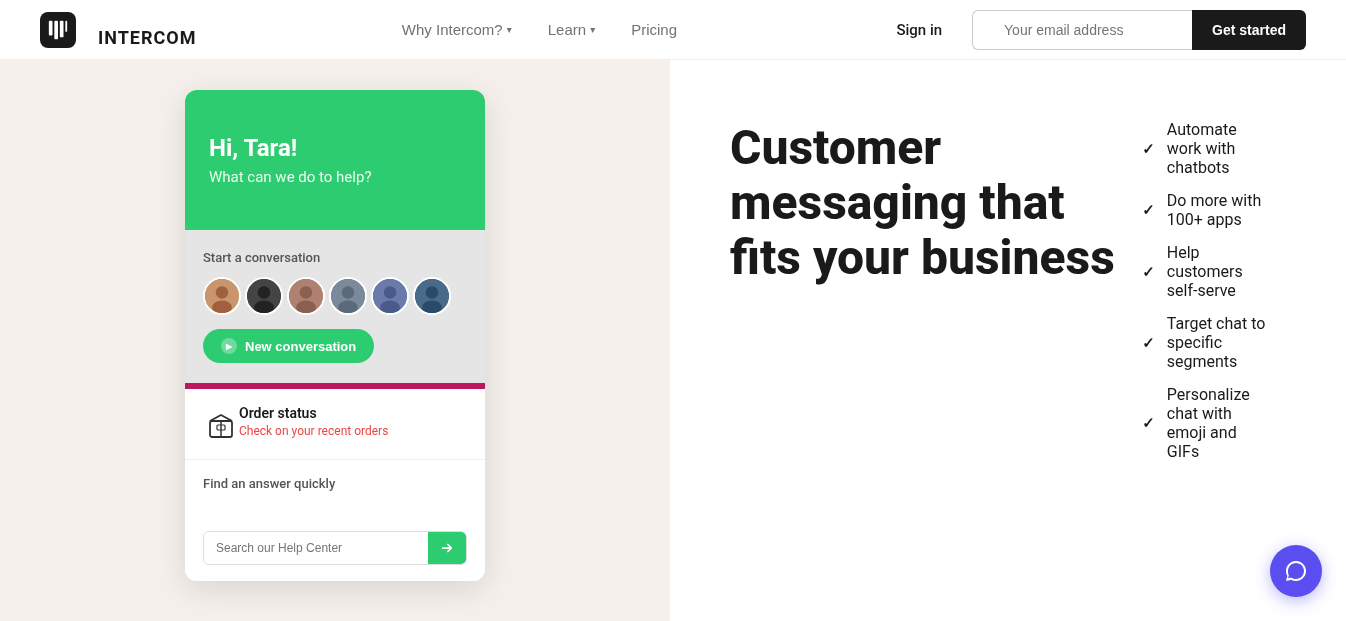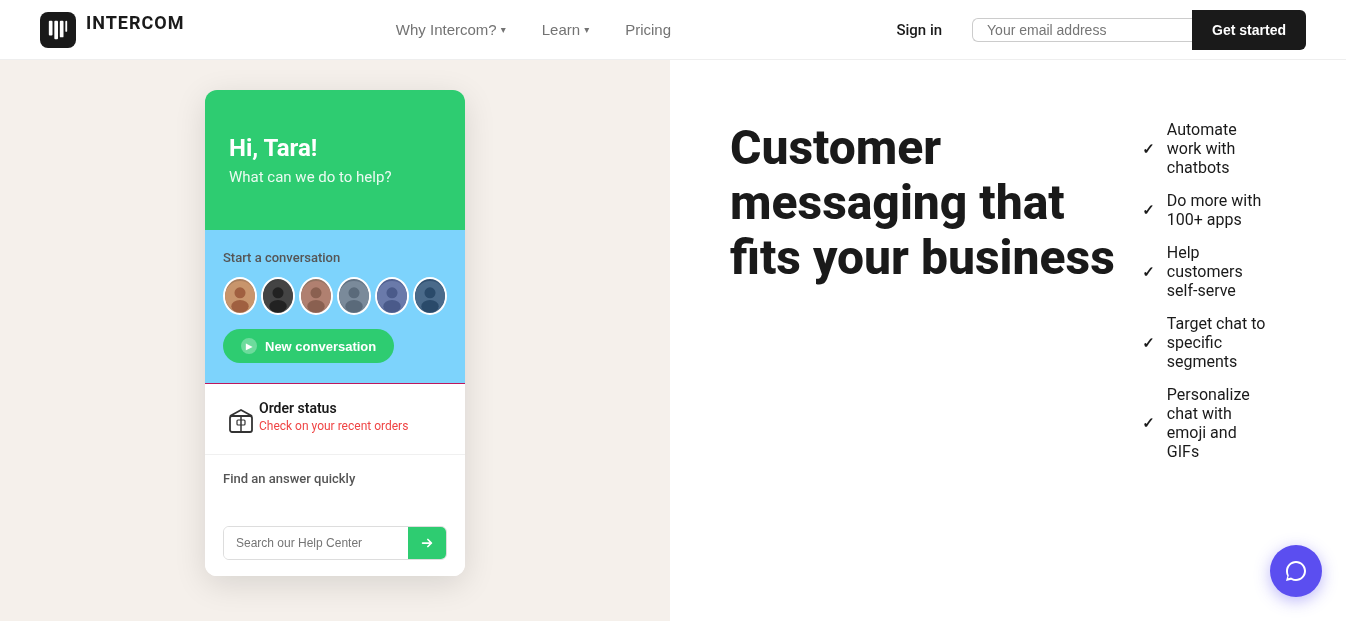--- a/index.html
+++ b/index.html
@@ -4,79 +4,79 @@
   <style>
     * { box-sizing: border-box; margin: 0; padding: 0; }
     body { font-family: -apple-system, BlinkMacSystemFont, 'Segoe UI', Roboto, sans-serif; background: #fff; }
 
     
     nav {
       display: flex; align-items: center; justify-content: space-between;
       padding: 0 40px; height: 60px; border-bottom: 1px solid #eee;
       position: relative; z-index: 10;
     }
-    .nav-logo { display: flex; align-items: flex-start; gap: 10px; }
+    .nav-logo { display: flex; align-items: flex-end; gap: 22px; }
     .nav-logo-icon {
       width: 36px; height: 36px; background: #1a1a1a; border-radius: 8px;
       display: flex; align-items: center; justify-content: center;
     }
     .nav-logo-icon svg { width: 22px; height: 22px; fill: white; }
     .nav-logo-text { font-size: 18px; font-weight: 700; color: #1a1a1a; letter-spacing: 1px; }
     .nav-links { display: flex; align-items: center; gap: 8px; }
     .nav-link {
       font-size: 15px; color: #737373; padding: 8px 14px;
       cursor: pointer; border: none; background: none;
       display: flex; align-items: center; gap: 4px; font-weight: 500;
     }
     .nav-link .chevron { font-size: 10px; }
     .nav-right { display: flex; align-items: center; gap: 16px; }
     .nav-signin { font-size: 15px; font-weight: 500; color: #1a1a1a; cursor: pointer; padding: 8px 14px; }
     .nav-email-input {
-      border: 1px solid #ccc; border-radius: 6px 0 0 6px; padding: 8px 14px;
-      font-size: 14px; outline: none; width: 220px; height: 24px;
+      border: 1px solid #ccc; border-radius: 6px 0 0 6px; padding: 8px 31px;
+      font-size: 14px; outline: none; width: 220px; height: 40px;
       border-right: none;
     }
     .nav-cta {
       background: #1a1a1a; color: #fff; border: none; padding: 0 20px;
       font-size: 14px; font-weight: 600; cursor: pointer; height: 40px;
       border-radius: 0 6px 6px 0; white-space: nowrap;
     }
     .email-wrapper { display: flex; align-items: center; }
 
     
     .main-content {
       display: flex; align-items: stretch; min-height: calc(100vh - 60px);
     }
 
     
     .left-panel {
       background: #f5f0eb; flex: 0 0 670px; display: flex;
       align-items: flex-start; justify-content: center; padding: 30px 60px;
     }
     .chat-widget {
-      width: 260px; border-radius: 12px; overflow: visible;
+      width: 300px; border-radius: 12px; overflow: visible;
       box-shadow: 0 8px 32px rgba(0,0,0,0.12);
     }
 
     
     .widget-header {
       background: #2ecc71; border-radius: 12px 12px 0 0;
       padding: 28px 24px 28px 24px; min-height: 140px;
       display: flex; flex-direction: column; justify-content: center;
     }
     .widget-greeting { font-size: 24px; font-weight: 700; color: #fff; margin-bottom: 6px; }
     .widget-subtitle { font-size: 15px; color: rgba(255,255,255,0.9); }
 
     
     .widget-body { background: #fff; border-radius: 0 0 12px 12px; }
 
     
     .widget-card {
-      background: #7dd3fc; margin: 0; padding: 20px 18px;
-      border-bottom: 1px solid #be185d;
+      background: #e5e5e5; margin: 0; padding: 20px 18px;
+      border-bottom: 6px solid #be185d;
     }
     .card-title { font-size: 13px; color: #555; margin-bottom: 12px; font-weight: 500; }
     .avatars { display: flex; gap: 4px; margin-bottom: 14px; }
     .avatar-img {
       width: 38px; height: 38px; border-radius: 50%; border: 2px solid #fff;
       background: #ccc; overflow: hidden; display: flex; align-items: center; justify-content: center;
       font-size: 14px; font-weight: 600; color: #fff;
     }
     .avatar-img:nth-child(1) { background: linear-gradient(135deg, #a0785a, #c8956c); }
     .avatar-img:nth-child(2) { background: linear-gradient(135deg, #3a3a3a, #555); }

